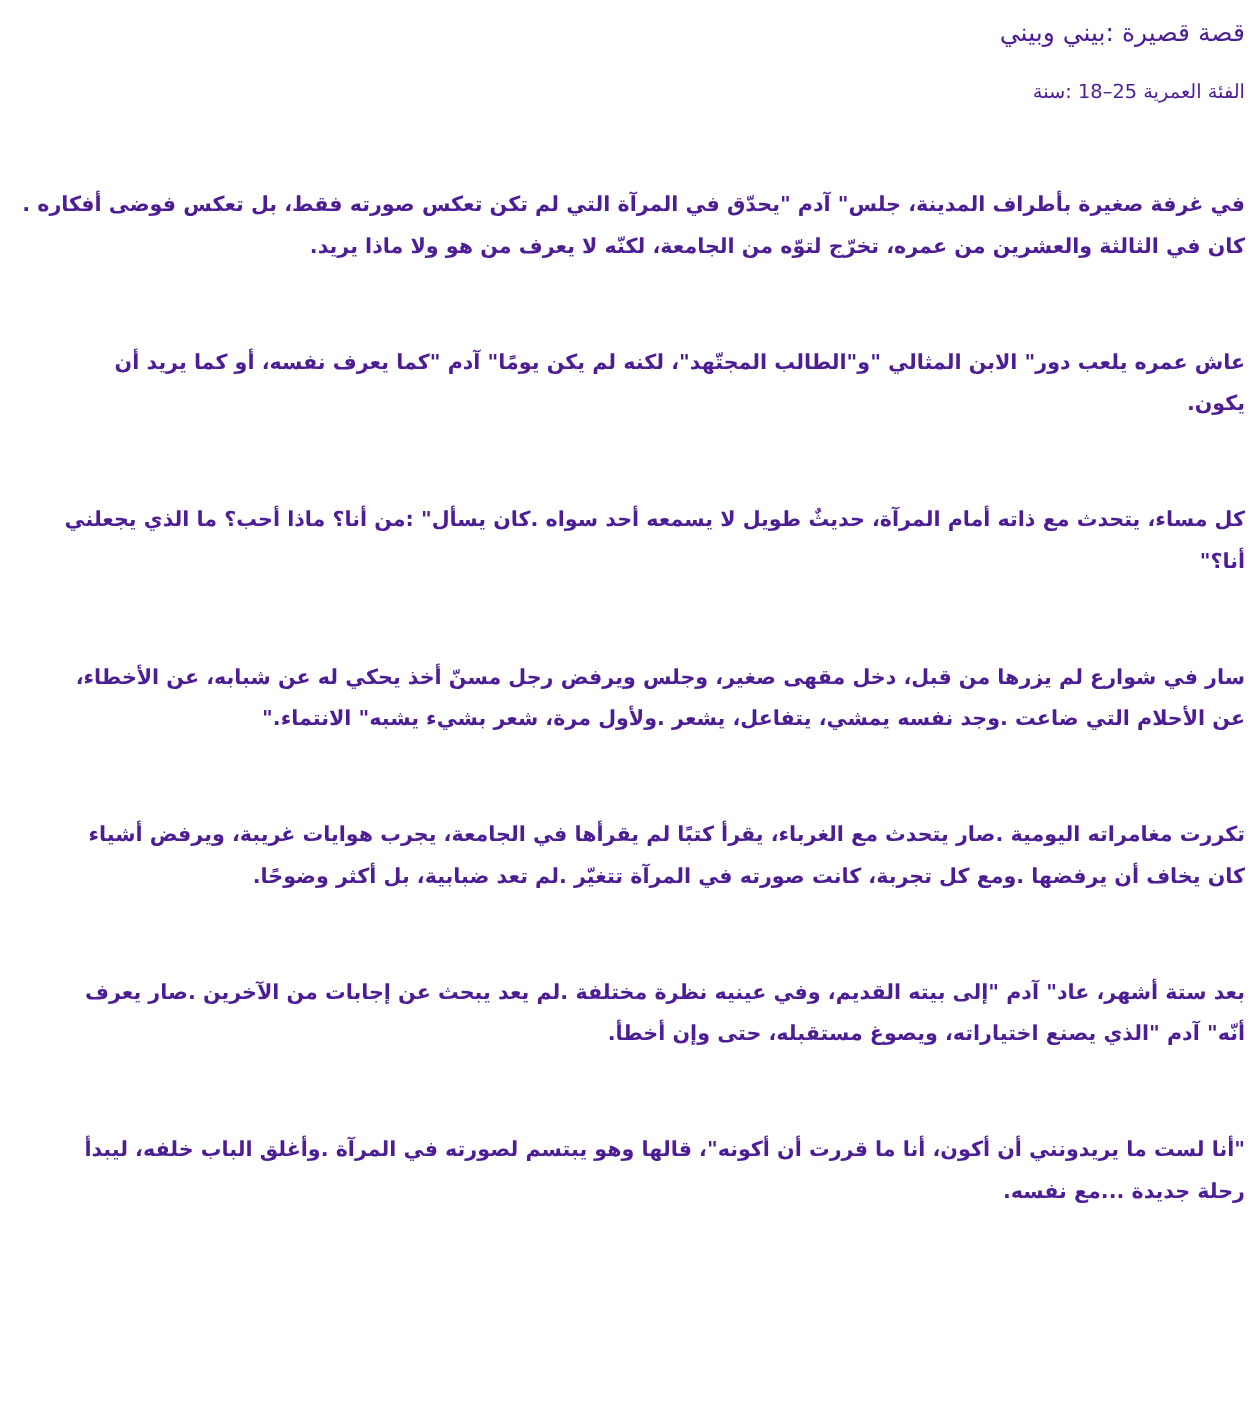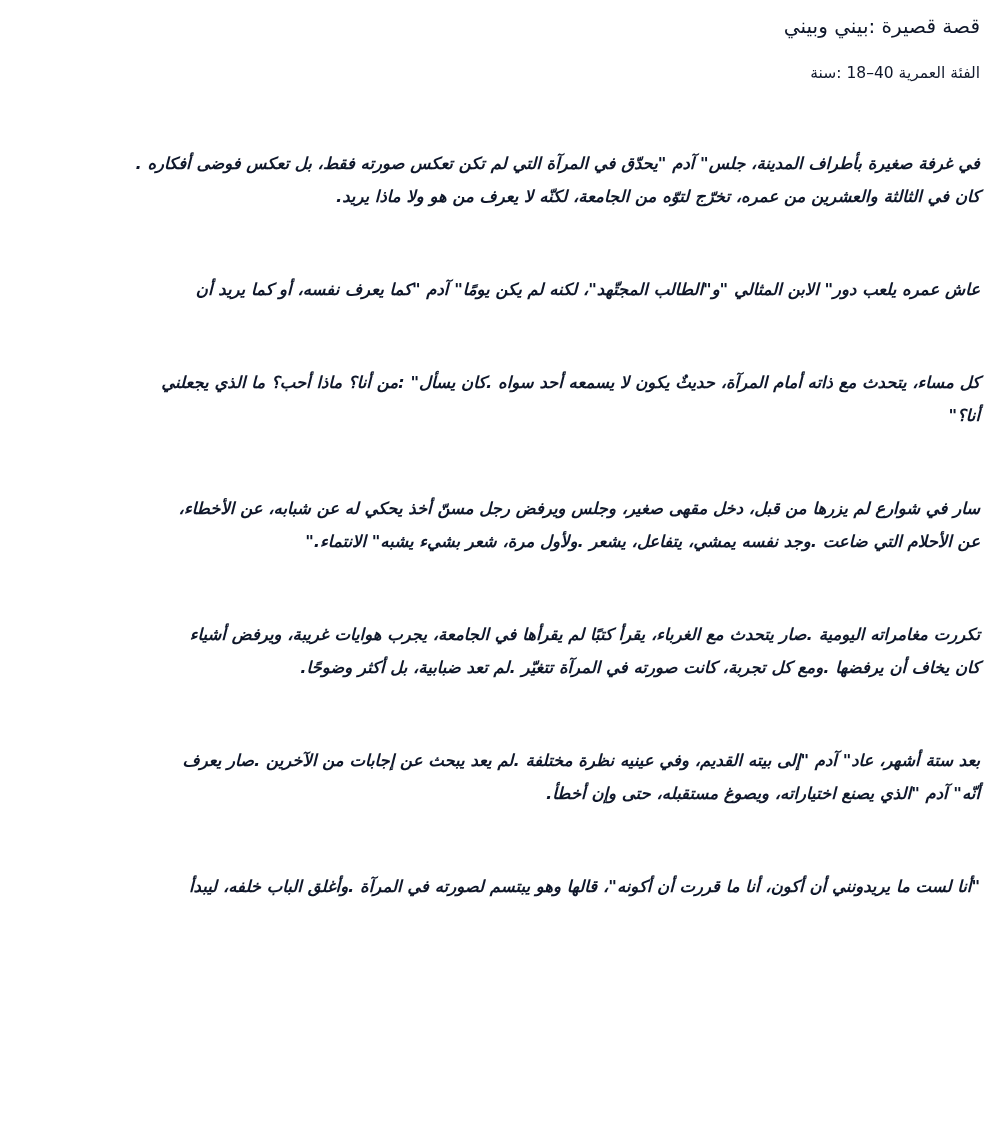--- a/index.html
+++ b/index.html
@@ -6,24 +6,24 @@
     margin: 0;
     padding: 0;
     background: #ffffff;
   }
   .page {
     position: relative;
     width: 1000px;
     height: 1121px;
     box-sizing: border-box;
     background: #ffffff;
-    color: #0f172a;
+    color: #4c1d95;
     direction: rtl;
     font-family: "DejaVu Sans", sans-serif;
-    padding: 10px 20px 0 6px;
+    padding: 10px 4px 0 6px;
     overflow: hidden;
   }
   .title {
     font-size: 20px;
     font-weight: 400;
     line-height: 32px;
     text-align: right;
     white-space: nowrap;
   }
   .age {
@@ -34,53 +34,53 @@
     text-align: right;
     white-space: nowrap;
   }
   .body-text {
     margin-top: 61px;
     font-size: 16.5px;
     font-weight: 700;
   }
   .para {
     margin: 0 0 60px 0;
-    font-style: italic;
   }
   .para:last-child {
     margin-bottom: 0;
   }
   .line {
     line-height: 33px;
     text-align: right;
     white-space: nowrap;
   }
 </style>
 </head>
 <body>
 
 <div class="page" dir="rtl">
 
   <div class="title">قصة قصيرة :بيني وبيني</div>
 
-  <div class="age">الفئة العمرية 40–18 :سنة</div>
+  <div class="age">الفئة العمرية 25–18 :سنة</div>
 
   <div class="body-text">
 
     <div class="para">
       <div class="line">في غرفة صغيرة بأطراف المدينة، جلس" آدم "يحدّق في المرآة التي لم تكن تعكس صورته فقط، بل تعكس فوضى أفكاره .</div>
       <div class="line">كان في الثالثة والعشرين من عمره، تخرّج لتوّه من الجامعة، لكنّه لا يعرف من هو ولا ماذا يريد.</div>
     </div>
 
     <div class="para">
       <div class="line">عاش عمره يلعب دور" الابن المثالي "و"الطالب المجتّهد"، لكنه لم يكن يومًا" آدم "كما يعرف نفسه، أو كما يريد أن</div>
+      <div class="line">يكون.</div>
     </div>
 
     <div class="para">
-      <div class="line">كل مساء، يتحدث مع ذاته أمام المرآة، حديثٌ يكون لا يسمعه أحد سواه .كان يسأل" :من أنا؟ ماذا أحب؟ ما الذي يجعلني</div>
+      <div class="line">كل مساء، يتحدث مع ذاته أمام المرآة، حديثٌ طويل لا يسمعه أحد سواه .كان يسأل" :من أنا؟ ماذا أحب؟ ما الذي يجعلني</div>
       <div class="line">أنا؟"</div>
     </div>
 
 
     <div class="para">
       <div class="line">سار في شوارع لم يزرها من قبل، دخل مقهى صغير، وجلس ويرفض رجل مسنّ أخذ يحكي له عن شبابه، عن الأخطاء،</div>
       <div class="line">عن الأحلام التي ضاعت .وجد نفسه يمشي، يتفاعل، يشعر .ولأول مرة، شعر بشيء يشبه" الانتماء."</div>
     </div>
 
     <div class="para">
@@ -88,16 +88,17 @@
       <div class="line">كان يخاف أن يرفضها .ومع كل تجربة، كانت صورته في المرآة تتغيّر .لم تعد ضبابية، بل أكثر وضوحًا.</div>
     </div>
 
     <div class="para">
       <div class="line">بعد ستة أشهر، عاد" آدم "إلى بيته القديم، وفي عينيه نظرة مختلفة .لم يعد يبحث عن إجابات من الآخرين .صار يعرف</div>
       <div class="line">أنّه" آدم "الذي يصنع اختياراته، ويصوغ مستقبله، حتى وإن أخطأ.</div>
     </div>
 
     <div class="para">
       <div class="line">"أنا لست ما يريدونني أن أكون، أنا ما قررت أن أكونه"، قالها وهو يبتسم لصورته في المرآة .وأغلق الباب خلفه، ليبدأ</div>
+      <div class="line">رحلة جديدة ...مع نفسه.</div>
     </div>
 
   </div>
 </div>
 
 </body></html>

